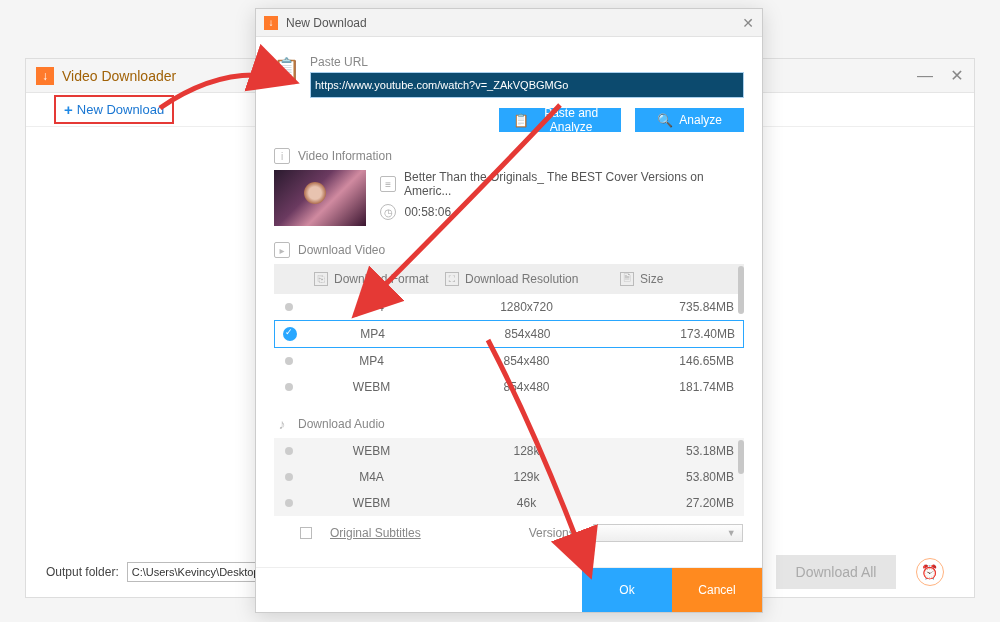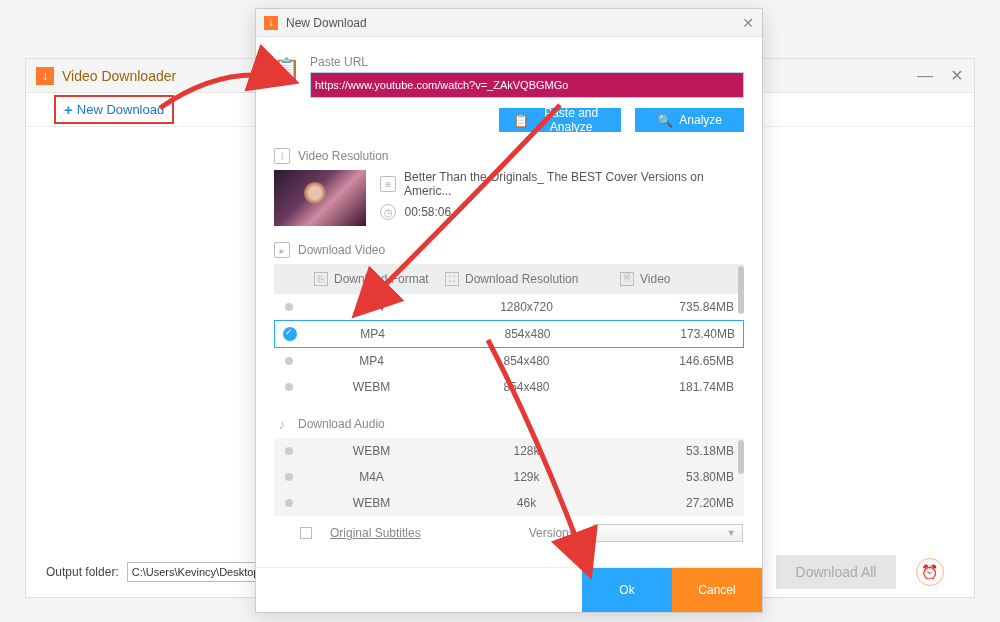--- a/index.html
+++ b/index.html
@@ -26,21 +26,21 @@
   .dialog { position: absolute; top: 8px; left: 255px; width: 508px; height: 605px; background: #fff; border: 1px solid #ccc; box-shadow: 0 4px 20px rgba(0,0,0,0.15); display:flex; flex-direction:column; }
   .dlg-title-bar { height: 28px; background: #f3f3f3; border-bottom: 1px solid #e2e2e2; display: flex; align-items: center; padding: 0 8px; }
   .dlg-title { font-size: 12px; color: #555; }
   .dlg-close { margin-left: auto; color: #888; cursor: pointer; font-size: 14px; }
 
   .dlg-body { padding: 18px 18px 0 18px; flex:1; overflow:hidden; position:relative; }
   .url-row { display: flex; gap: 10px; }
   .paste-icon { width: 26px; height: 30px; color: #bbb; font-size: 22px; display:flex;align-items:center;justify-content:center; }
   .url-col { flex: 1; }
   .url-label { font-size: 12px; color: #888; margin-bottom: 3px; }
-  .url-input { width: 100%; height: 20px; font-size: 11px; padding: 12px 4px; border: 1px solid #a9d0ee; background: #be185d; color: #fff; }
+  .url-input { width: 100%; height: 20px; font-size: 11px; padding: 12px 4px; border: 1px solid #a9d0ee; background: #0c4a6e; color: #fff; }
 
   .analyze-row { display: flex; gap: 14px; margin-top: 10px; margin-left: 225px; }
   .btn-blue { height: 24px; background: #29a7ff; color: #fff; font-size: 12px; border: none; padding: 0 14px; display:flex; align-items:center; gap:6px; cursor:pointer; }
   .btn-blue.sm { padding: 0 22px; }
   .btn-icon { font-size: 13px; }
 
   .section-head { display: flex; align-items: center; gap: 8px; margin-top: 16px; margin-bottom: 6px; }
   .sec-icon { width: 16px; height: 16px; border: 1px solid #bbb; color:#bbb; font-size:10px; display:flex;align-items:center;justify-content:center; border-radius:2px; }
   .sec-title { font-size: 12px; color: #888; }
 
@@ -134,21 +134,21 @@
         <span>Paste and Analyze</span>
       </button>
       <button class="btn-blue sm">
         <span class="btn-icon">🔍</span>
         <span>Analyze</span>
       </button>
     </div>
 
     <div class="section-head">
       <span class="sec-icon">i</span>
-      <span class="sec-title">Video Resolution</span>
+      <span class="sec-title">Video Information</span>
     </div>
     <div class="info-row">
       <div class="thumb"></div>
       <div class="info-lines">
         <div class="info-line">
           <span class="line-icon">≡</span>
           <span>Better Than the Originals_ The BEST Cover Versions on Americ...</span>
         </div>
         <div class="info-line">
           <span class="line-icon" style="border-radius:50%;">◷</span>
@@ -166,21 +166,21 @@
         <div class="col-fmt">
             <span class="hdr-icon">⎘</span>
             <span>Download Format</span>
           </div>
         <div class="col-res">
             <span class="hdr-icon">⛶</span>
             <span>Download Resolution</span>
           </div>
         <div class="col-size">
             <span class="hdr-icon">🗎</span>
-            <span>Video</span>
+            <span>Size</span>
           </div>
       </div>
       <div class="table-rows" id="video-rows">
           <div class="row">
             <span class="radio">
               <span class="dot "></span>
             </span>
     <span class="fmt">MP4</span>
     <span class="res">1280x720</span>
     <span class="size">735.84MB</span>

